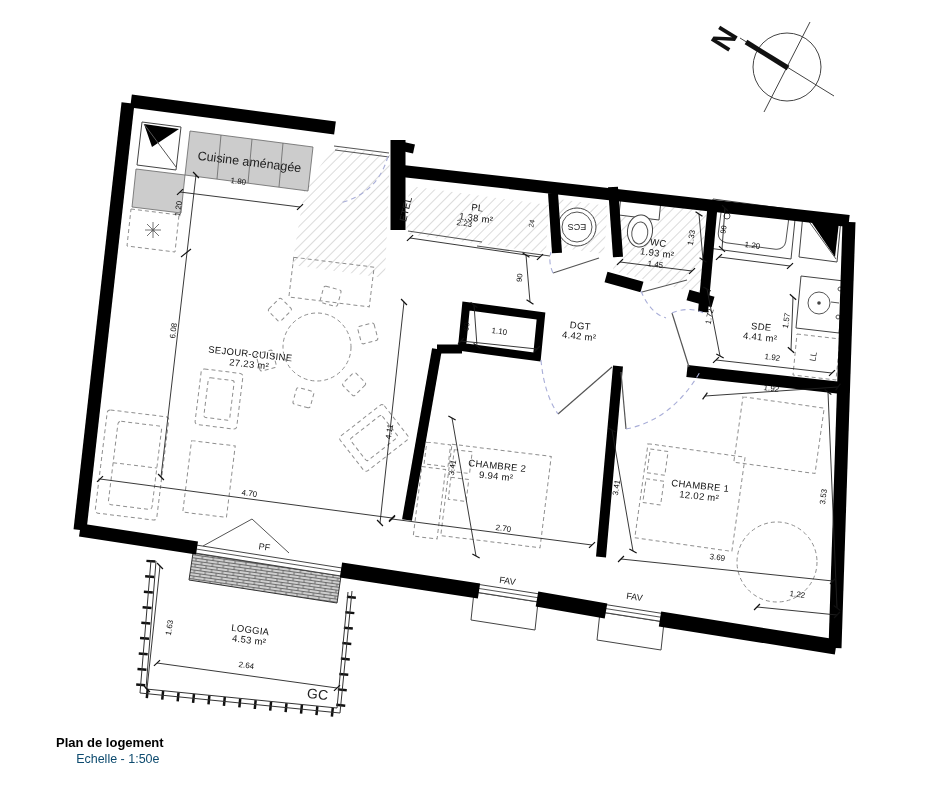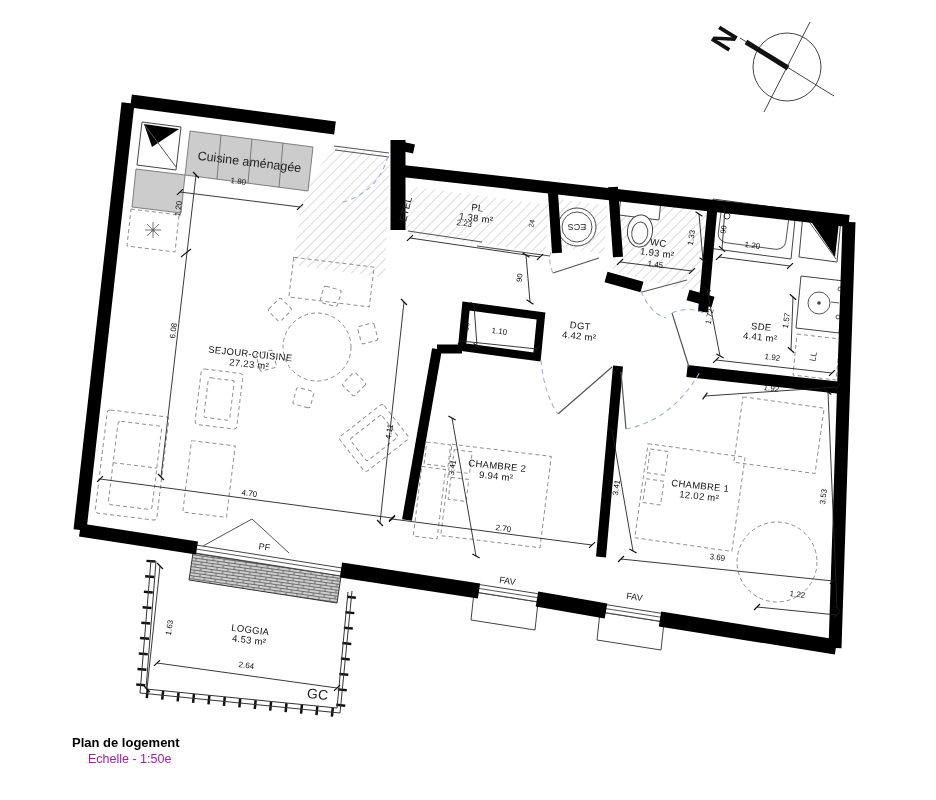--- a/index.html
+++ b/index.html
@@ -15,23 +15,23 @@
   .dash{fill:none;stroke:#8f8f8f;stroke-width:1;stroke-dasharray:4 3;}
   .fix{fill:#fff;stroke:#444;stroke-width:1;}
   .arc{fill:none;stroke:#a9aed8;stroke-width:1.1;stroke-dasharray:5 4;}
   .thin{stroke:#555;stroke-width:1;fill:none;}
   .leaf{stroke:#555;stroke-width:1.2;}
   .rail-line{stroke:#333;stroke-width:1;fill:none;}
   .rail-tick{stroke:#111;stroke-width:9;stroke-dasharray:2.5 13;fill:none;}
   .hatchpoly{fill:url(#hatch);stroke:none;}
   .counter{fill:#cccccc;stroke:#666;stroke-width:.8;}
   .compass-line{stroke:#444;stroke-width:1;fill:none;}
-  .title-block{position:absolute;left:72px;top:735px;color:#000;}
+  .title-block{position:absolute;left:56px;top:735px;color:#000;text-align:center;}
   .title-block .t1{font-weight:bold;font-size:13px;}
-  .title-block .t2{font-size:12.5px;color:#a21caf;margin-top:2px;margin-left:16px;}
+  .title-block .t2{font-size:12.5px;color:#0c4a6e;margin-top:2px;margin-left:16px;}
 </style>
 </head>
 <body>
 
 <div class="stage">
 <svg id="plan-svg" width="936" height="800" viewBox="0 0 936 800">
   <defs>
     <pattern id="hatch" width="7" height="7" patternUnits="userSpaceOnUse" patternTransform="rotate(45)">
       <line x1="0" y1="0" x2="0" y2="7" stroke="#a5a5a5" stroke-width="0.8"></line>
     </pattern>

